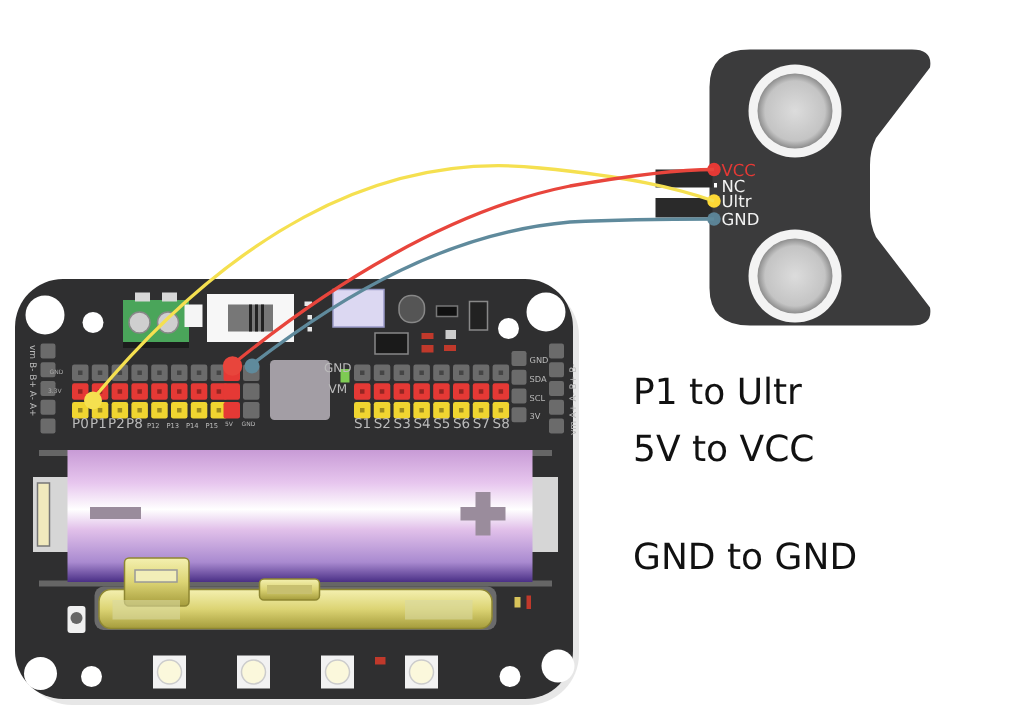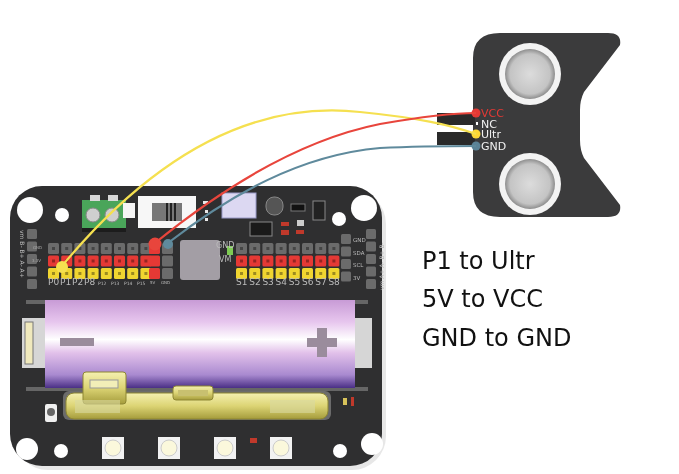--- a/index.html
+++ b/index.html
@@ -307,13 +307,13 @@
 
   <g id="dots">
       <circle cx="62" cy="267" r="6" fill="#f5e050"></circle>
       <circle cx="155" cy="244" r="6.5" fill="#e8453c"></circle>
       <circle cx="168" cy="244" r="5" fill="#5f8a9c"></circle>
     </g>
 </svg>
 
 <div class="caption" style="top:249px">P1 to Ultr</div>
 <div class="caption" style="top:287px">5V to VCC</div>
-<div class="caption" style="top:326px">GND to GND</div>
+<div class="caption" style="top:359px">GND to GND</div>
 
 </body></html>

